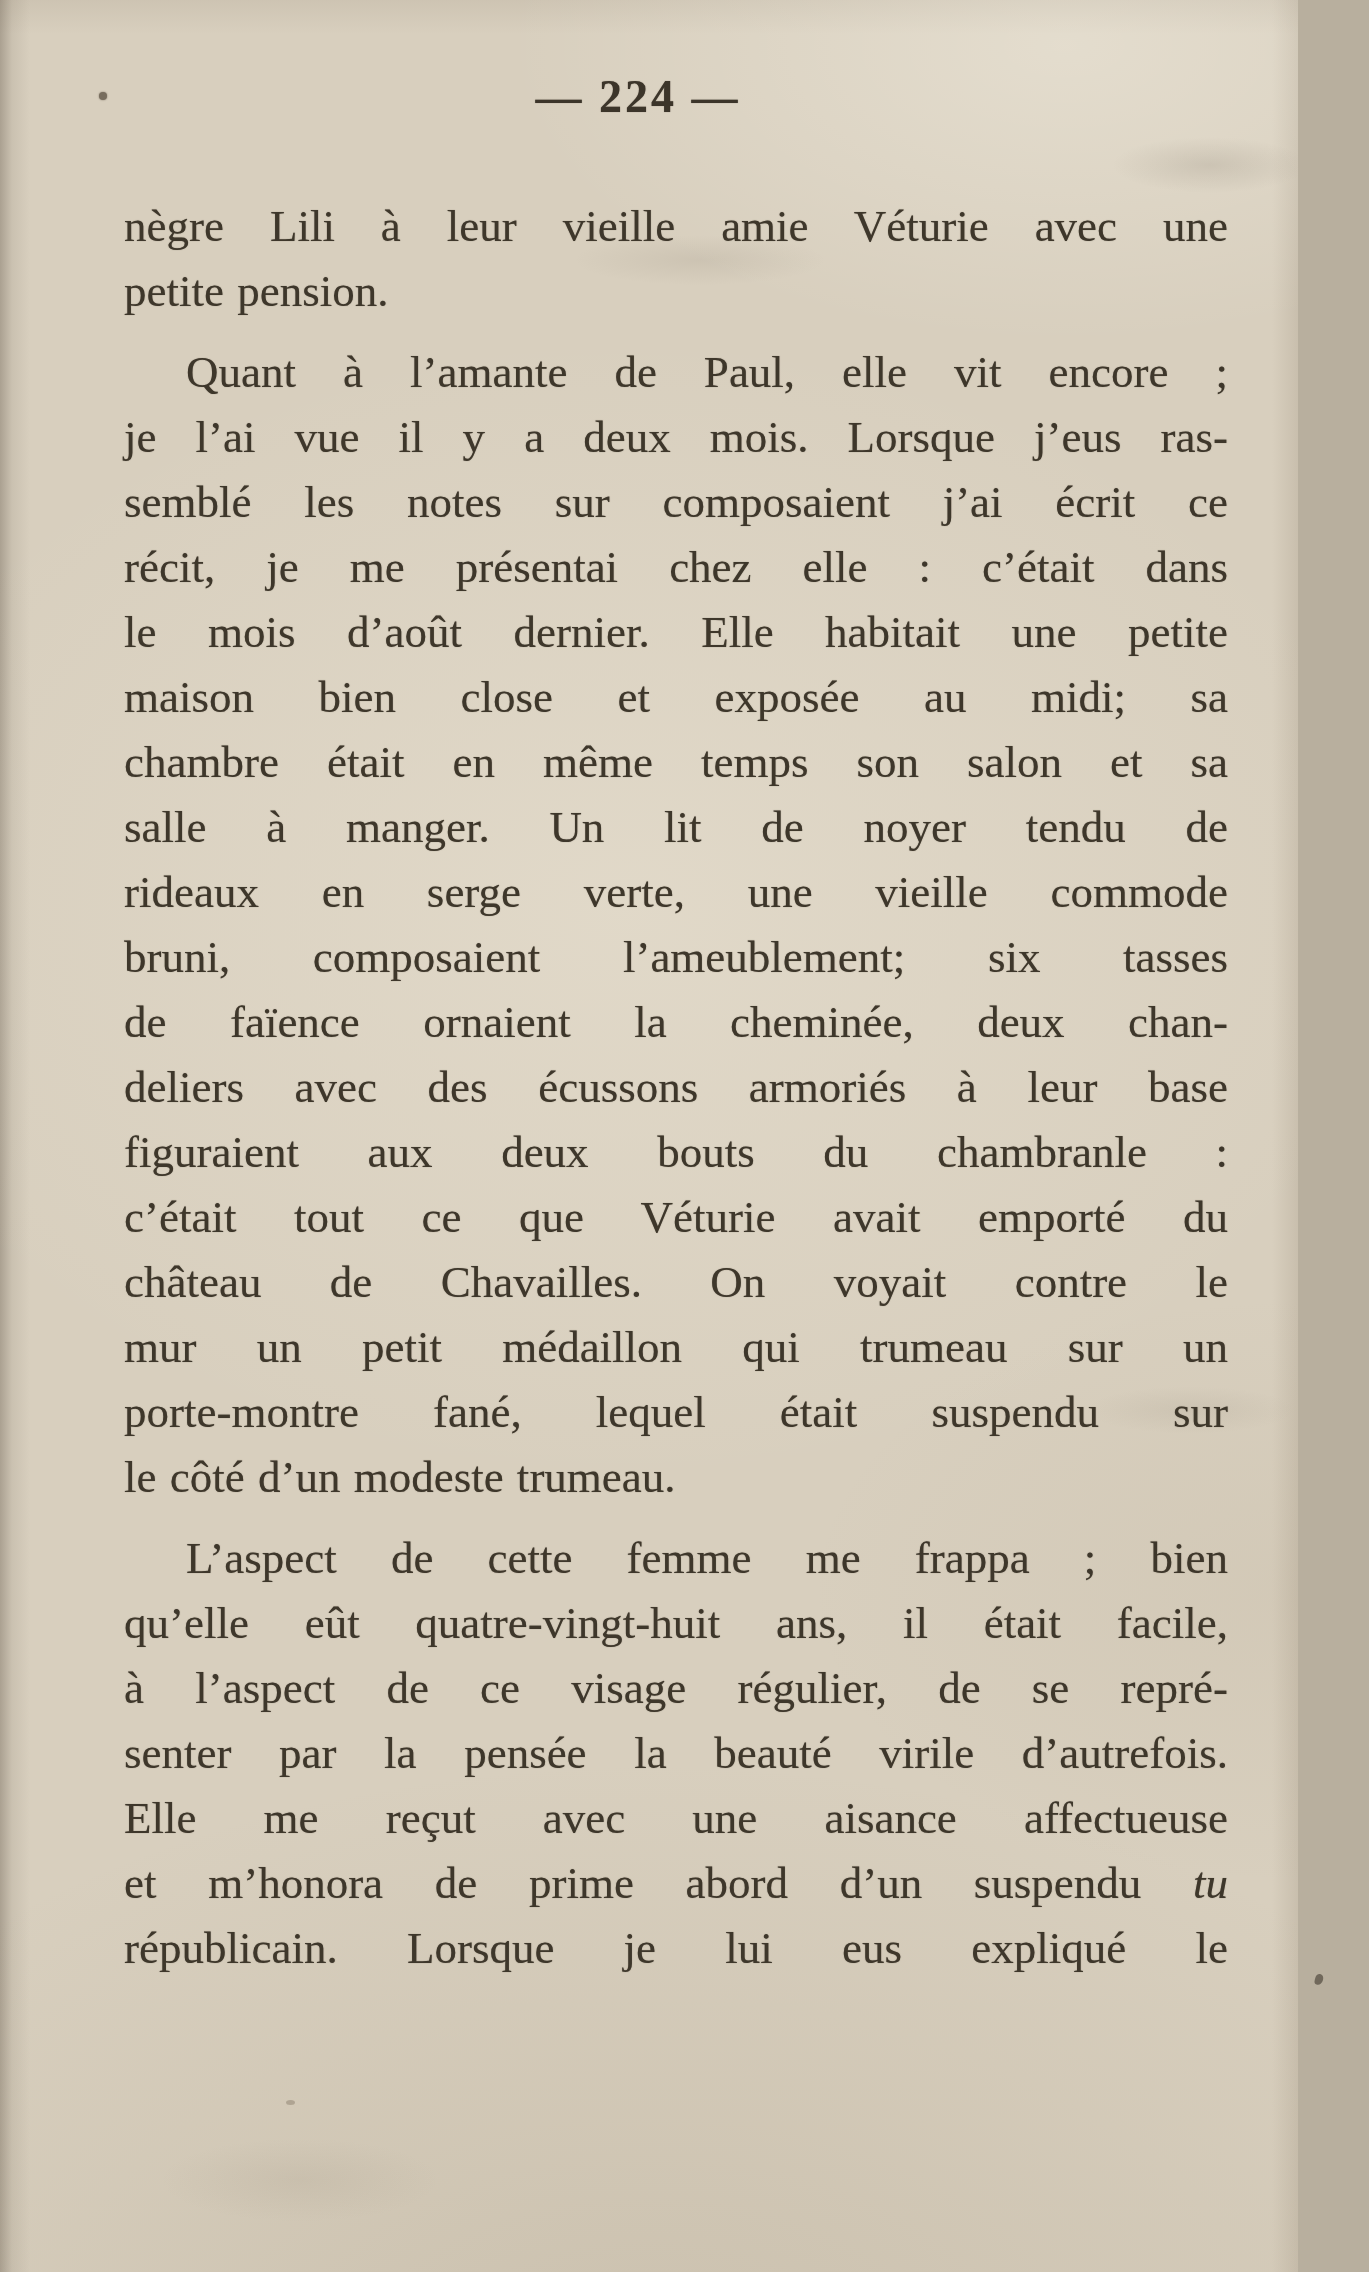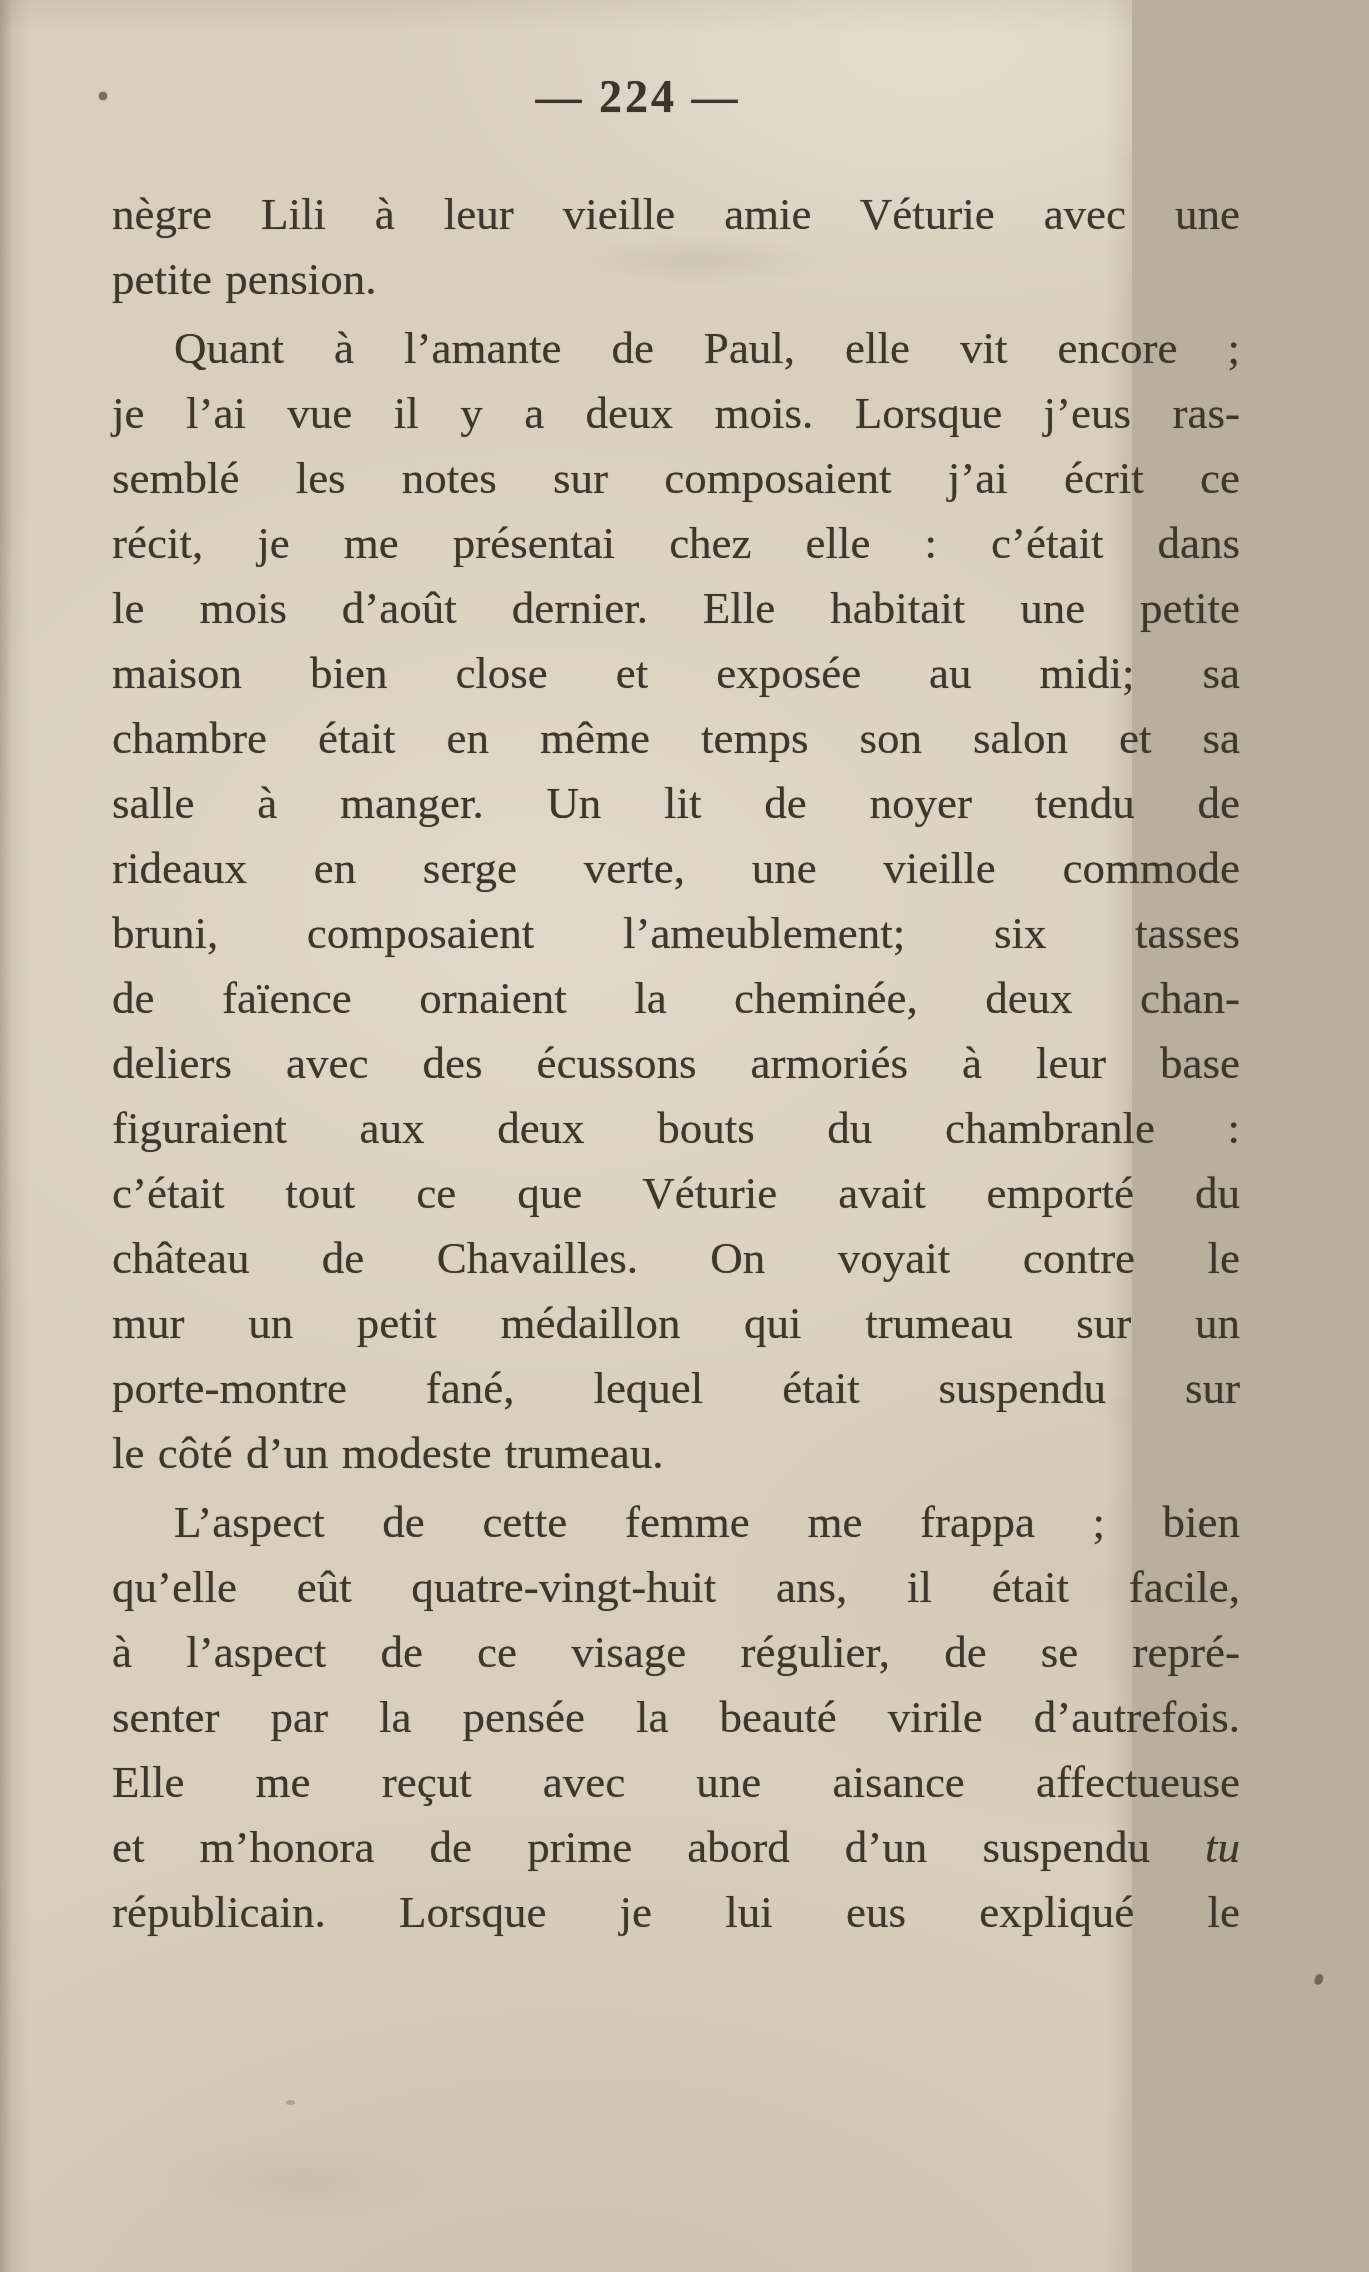--- a/index.html
+++ b/index.html
@@ -4,21 +4,21 @@
 <style>
   html,body{margin:0;padding:0;}
   body{
     width:1369px;height:2272px;
     font-family:"Liberation Serif","DejaVu Serif",serif;
     background:#b8af9e;
     overflow:hidden;
   }
   .page{
     position:relative;
-    width:1132px;height:2272px;
+    width:1298px;height:2272px;
     background:
       radial-gradient(ellipse 900px 480px at 82% 2%, rgba(255,252,242,0.30), transparent 62%),
       radial-gradient(ellipse 1100px 800px at 48% 40%, rgba(248,242,228,0.28), transparent 72%),
       radial-gradient(ellipse 700px 420px at 100% 70%, rgba(160,145,120,0.10), transparent 70%),
       radial-gradient(ellipse 1400px 900px at 50% 106%, rgba(148,133,108,0.20), transparent 72%),
       linear-gradient(90deg, rgba(82,71,58,0.34) 0px, rgba(82,71,58,0.10) 12px, rgba(82,71,58,0.0) 30px),
       linear-gradient(270deg, rgba(120,105,85,0.16) 0px, rgba(120,105,85,0.0) 26px),
       linear-gradient(180deg, rgba(130,115,95,0.12) 0px, rgba(130,115,95,0.0) 34px),
       #d8cfbe;
     color:#3e372b;
@@ -44,21 +44,21 @@
     font-size:46px;
     font-weight:bold;
     letter-spacing:3px;
     color:#3c352a;
     text-shadow:0 0 1px rgba(60,50,38,0.55);
   }
   .textblock{
     position:absolute;
     top:178px;left:108px;width:1136px;
   }
-  .para{margin:4px;padding:0;}
+  .para{margin:16px;padding:0;}
   .line{
     font-size:45px;
     line-height:65px;
     word-spacing:2px;
     text-align:justify;
     text-align-last:justify;
     text-shadow:0 0 1px rgba(58,48,36,0.50);
     white-space:normal;
   }
   .line.flush{text-align-last:left;}

